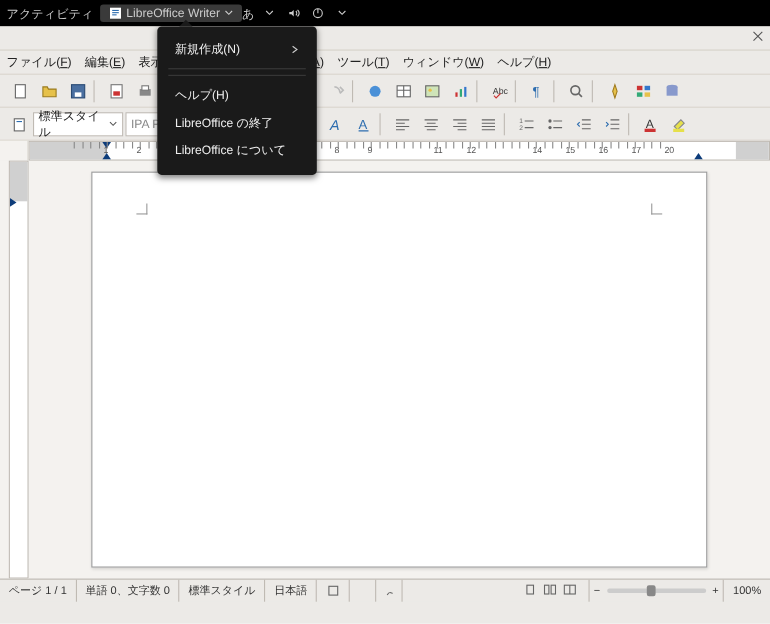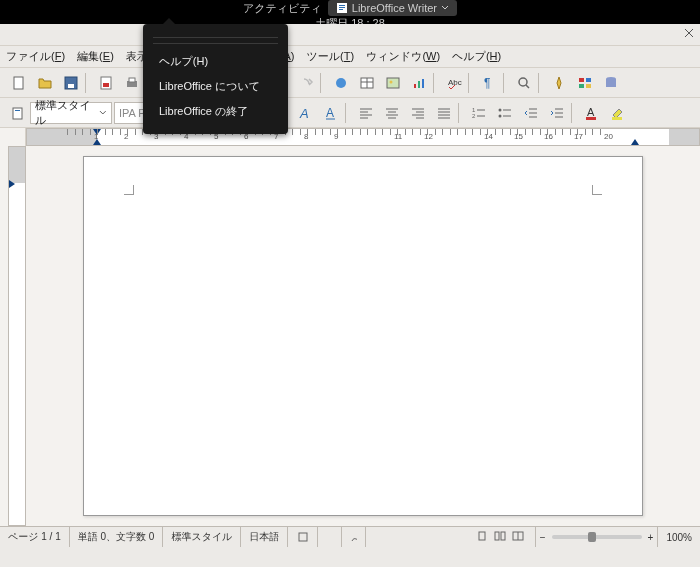--- a/index.html
+++ b/index.html
@@ -12,21 +12,21 @@
     --accent-blue:#2d6daf;
     --ruler-darkblue:#0d3c7a;
     --page:#fff;
     --border:#bfbab3;
     --border2:#d6d1c9;
   }
   *{box-sizing:border-box;margin:0;padding:0;font-family:sans-serif;}
   body{width:700px;height:567px;overflow:hidden;background:var(--bg-light);font-size:11px;color:var(--text-dark);}
   
   
-  .gnome-bar{height:24px;background:var(--bg-dark);color:#ccc;display:flex;align-items:center;padding:0 6px;font-size:11px;flex-direction:column;}
+  .gnome-bar{height:24px;background:var(--bg-dark);color:#ccc;display:flex;align-items:center;padding:0 6px;font-size:11px;}
   .gnome-bar .left,.gnome-bar .right{display:flex;align-items:center;gap:6px;}
   .gnome-bar .center{flex:1;text-align:center;}
   .gnome-bar .app-btn{background:#3a3a3a;border-radius:3px;padding:2px 8px;display:flex;align-items:center;gap:4px;}
   .gnome-bar svg{vertical-align:middle;}
   .gnome-bar .right .ico{display:inline-flex;align-items:center;justify-content:center;width:16px;height:16px;}
   
   
   .titlebar{height:22px;background:var(--bg-light);display:flex;align-items:center;justify-content:center;position:relative;font-size:11px;color:#333;border-bottom:1px solid var(--border2);}
   .titlebar .close{position:absolute;right:6px;top:4px;width:10px;height:10px;color:#555;}
   
@@ -96,21 +96,20 @@
           <rect x="3" y="3" width="6" height="1" fill="#2d6daf"></rect>
           <rect x="3" y="5" width="6" height="1" fill="#2d6daf"></rect>
           <rect x="3" y="7" width="4" height="1" fill="#2d6daf"></rect>
         </svg>
       <span>LibreOffice Writer</span>
       <svg width="8" height="8" viewBox="0 0 8 8">
           <path d="M1 2l3 3 3-3" stroke="#ccc" fill="none"></path>
         </svg>
     </span>
   </div>
-  <div class="center">土曜日 18 : 28</div>
   <div class="right">
     <span>あ</span>
     <span class="ico">
         <svg width="8" height="8" viewBox="0 0 8 8">
           <path d="M1 2l3 3 3-3" stroke="#ccc" fill="none"></path>
         </svg>
       </span>
     <span class="ico">
         <svg width="12" height="12" viewBox="0 0 12 12">
           <path d="M2 5v2h2l2 2V3L4 5H2z" fill="#ccc"></path>
@@ -125,30 +124,36 @@
       </span>
     <span class="ico">
         <svg width="8" height="8" viewBox="0 0 8 8">
           <path d="M1 2l3 3 3-3" stroke="#ccc" fill="none"></path>
         </svg>
       </span>
   </div>
 </div>
 
 <div class="appmenu">
+  <div class="row">
+    <span>新規作成(N)</span>
+    <svg class="chev" width="8" height="8" viewBox="0 0 8 8">
+        <path d="M2 1l4 3-4 3" stroke="#ccc" fill="none"></path>
+      </svg>
+  </div>
   <div class="msep"></div>
   <div class="msep"></div>
   <div class="row">
       <span>ヘルプ(H)</span>
     </div>
   <div class="row">
-      <span>LibreOffice について</span>
+      <span>LibreOffice の終了</span>
     </div>
   <div class="row">
-      <span>LibreOffice の終了</span>
+      <span>LibreOffice について</span>
     </div>
 </div>
 
 <div class="titlebar">
   <span class="close">
     <svg width="10" height="10" viewBox="0 0 10 10">
         <path d="M1 1l8 8M9 1l-8 8" stroke="#555"></path>
       </svg>
   </span>
 </div>

